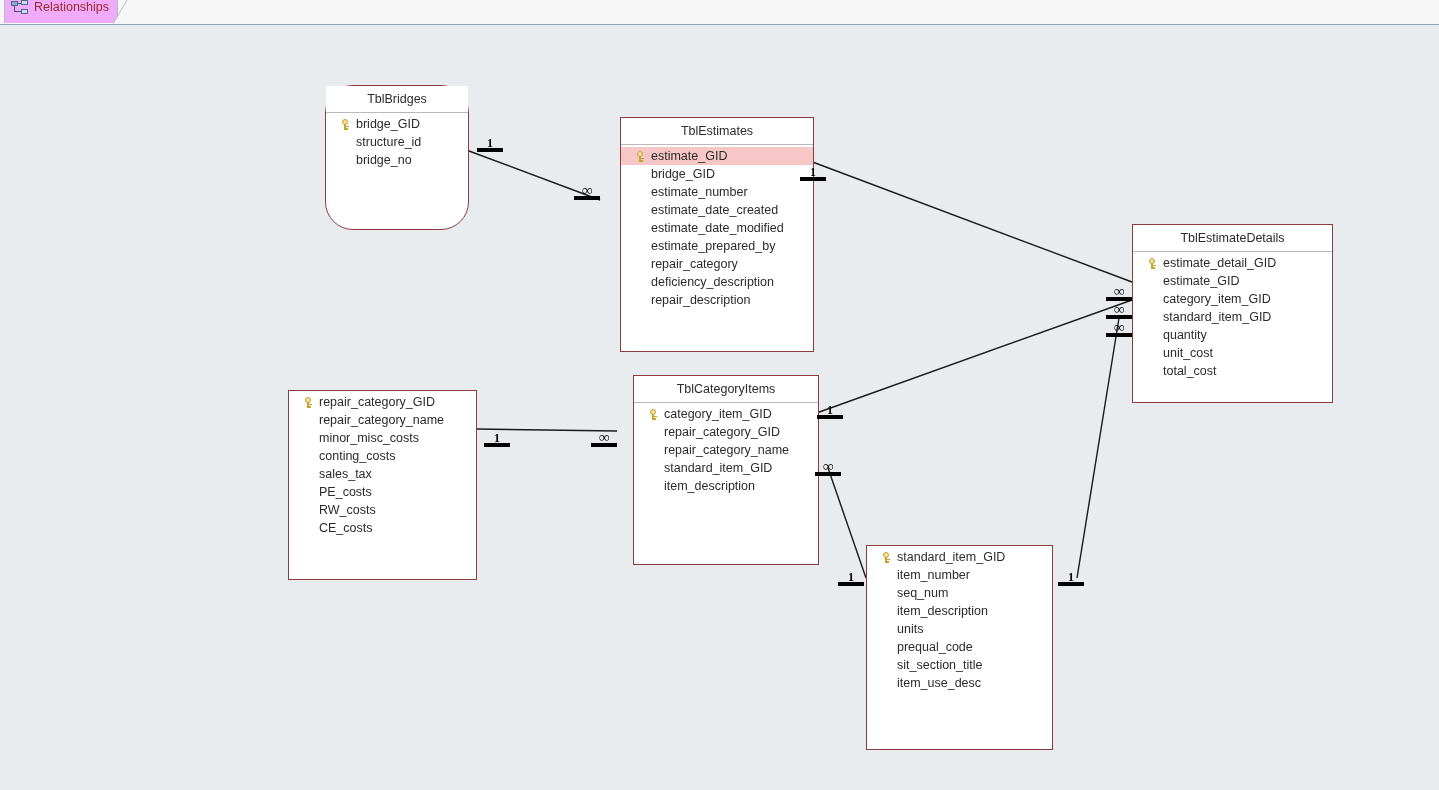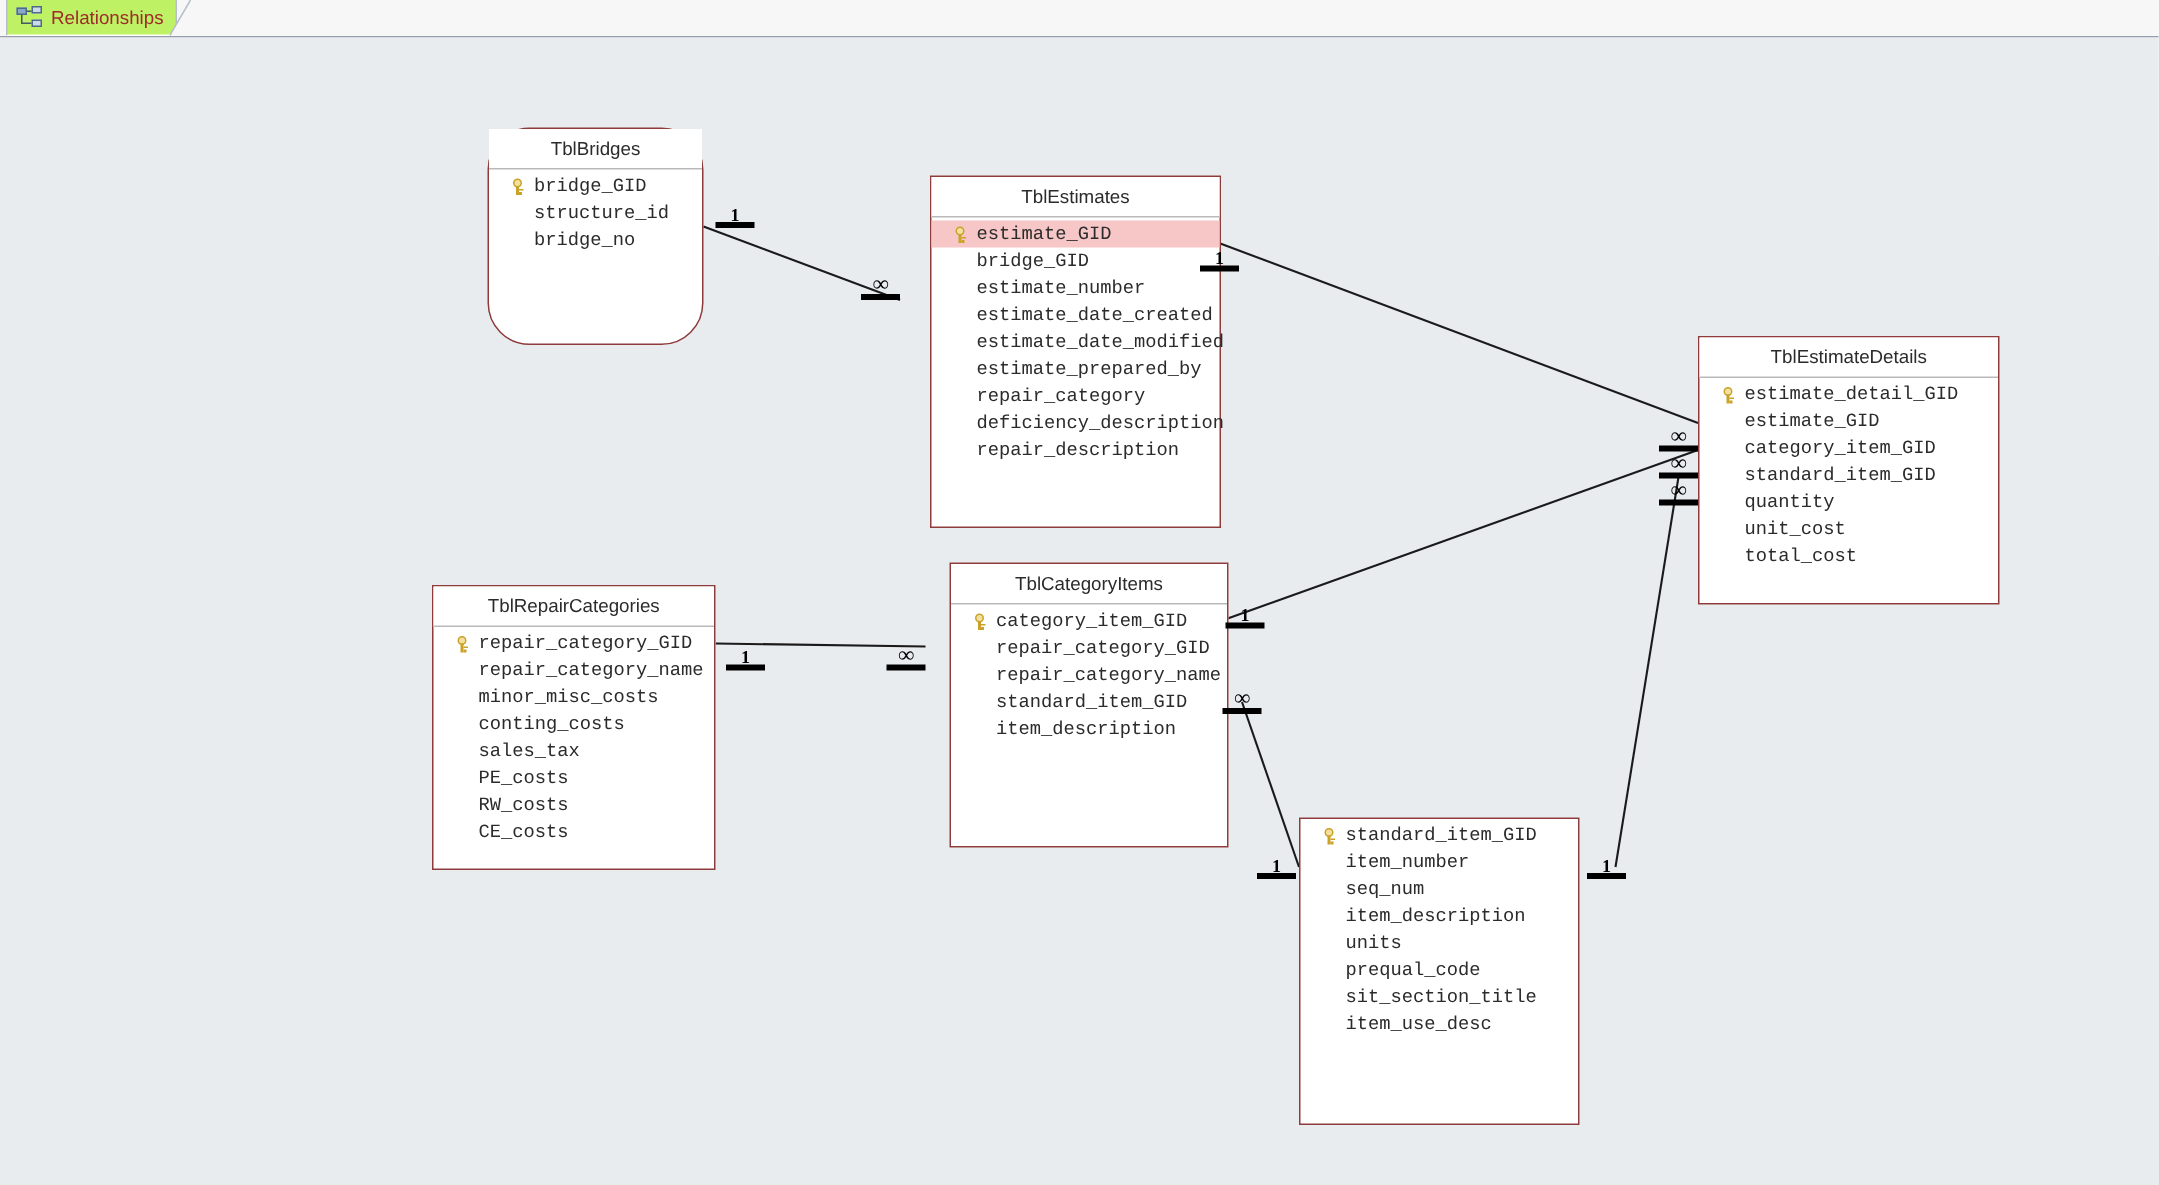--- a/index.html
+++ b/index.html
@@ -25,23 +25,22 @@
     background: #f7f7f8;
     border-bottom: 1px solid #95a0ad;
     box-sizing: border-box;
   }
   .doc-tab {
     position: absolute;
     left: 4px;
     top: 0px;
     height: 24px;
     display: flex;
-    align-items: center;
     padding: 0 2px 0 6px;
-    background: #bef264;
+    background: #f0abfc;
     border: 1px solid #b6bec7;
     border-bottom: 1px solid #ffffff;
     border-top: none;
     box-sizing: border-box;
   }
   .doc-tab .tab-label {
     font-size: 12.5px;
     color: #9e2a2a;
     padding: 0 6px 0 6px;
     white-space: nowrap;
@@ -123,21 +122,20 @@
   .fld {
     height: 18px;
     line-height: 18px;
     display: flex;
     align-items: center;
     font-size: 12.5px;
     color: #2b2b2b;
     padding-left: 10px;
     box-sizing: border-box;
     white-space: nowrap;
-    font-family: Liberation Mono, monospace;
   }
   .fld.selected {
     background: #f7c6c6;
   }
   .keycell {
     width: 18px;
     flex: 0 0 18px;
     display: flex;
     align-items: center;
     justify-content: center;
@@ -353,21 +351,20 @@
             <span class="keycell"></span>
             <span class="fld-name">unit_cost</span>
           </div>
           <div class="fld">
             <span class="keycell"></span>
             <span class="fld-name">total_cost</span>
           </div>
         </div>
       </div>
       <div class="tbl" style="left: 288px; top: 365px; width: 189px; height: 190px;">
-        <div class="tbl-title">TblRepairCategories</div>
         <div class="tbl-fields">
           <div class="fld">
             <span class="keycell">
               <span class="key-icon">
                 <span class="ring"></span>
                 <span class="shaft"></span>
                 <span class="tooth1"></span>
                 <span class="tooth2"></span>
               </span>
             </span>

